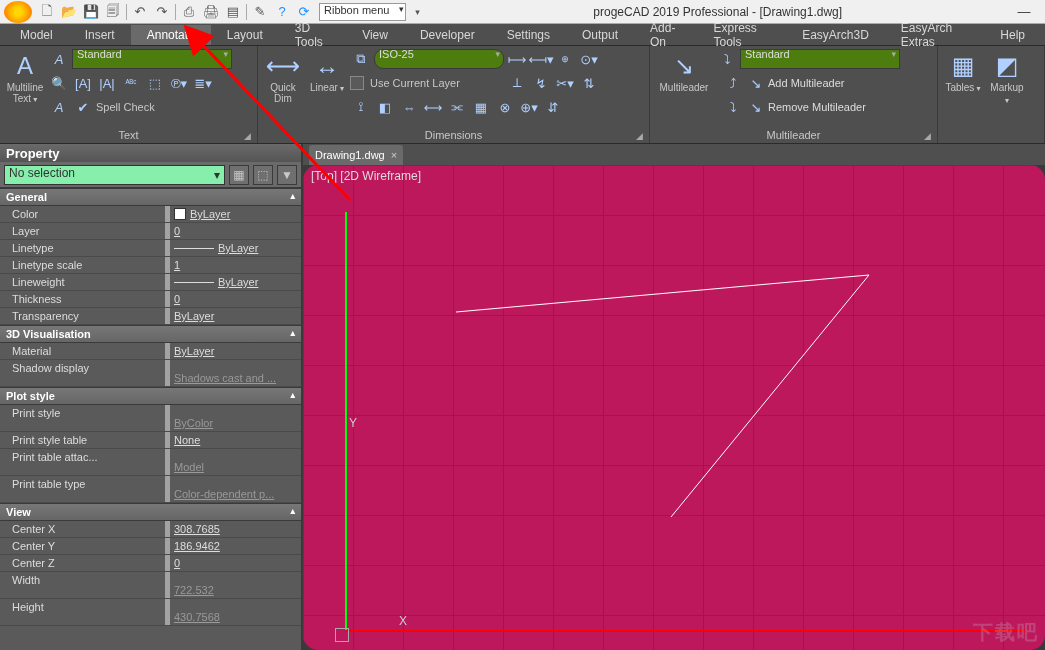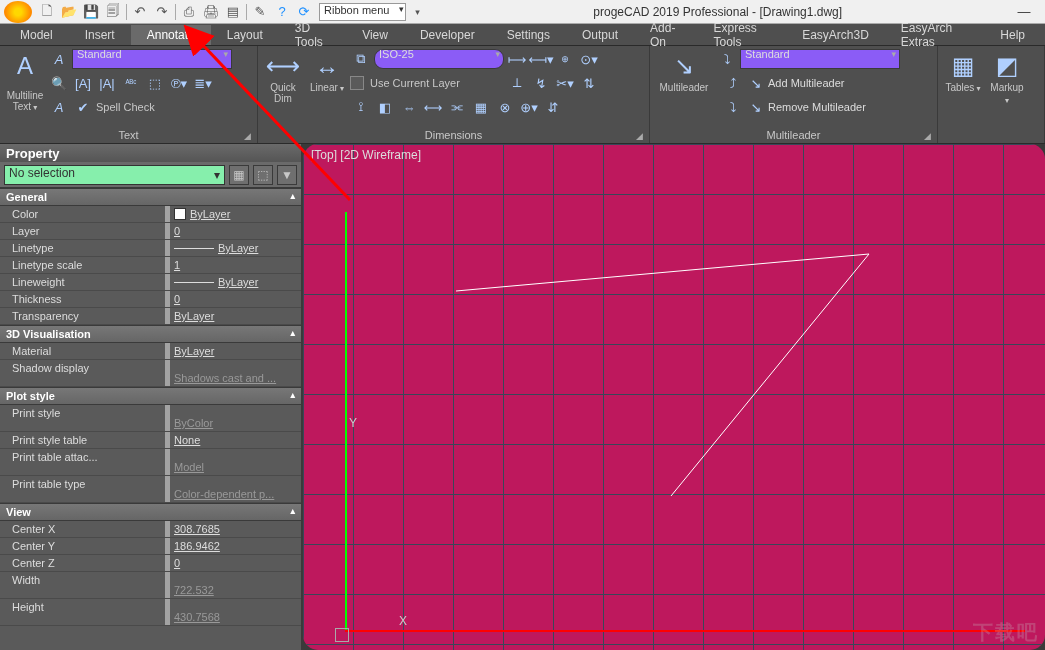--- a/index.html
+++ b/index.html
@@ -25,21 +25,21 @@
 .rgroup { border-right:1px solid #3a3a3a; display:flex; flex-direction:column; padding:2px 4px 0 4px; }
 .rgroup-body { flex:1; display:flex; align-items:flex-start; gap:2px; }
 .rgroup-title { height:16px; line-height:16px; text-align:center; font-size:11px; color:#c8c8c8; position:relative; }
 .rgroup-title .dlaunch { position:absolute; right:2px; top:1px; font-size:9px; color:#aaa; cursor:pointer; }
 .big-btn { width:42px; display:flex; flex-direction:column; align-items:center; justify-content:center; padding:4px 2px; cursor:pointer; }
 .big-btn .ico { font-size:24px; color:#b0d0ff; margin-bottom:2px; }
 .big-btn .lbl { font-size:10px; text-align:center; line-height:11px; }
 .drop-arr::after { content:" ▾"; font-size:8px; }
 .small-row { display:flex; gap:2px; align-items:center; }
 .small-btn { width:22px; height:22px; display:flex; align-items:center; justify-content:center; font-size:13px; color:#b0d0ff; cursor:pointer; }
-.combo { height:20px; background:#8b5cf6; border:1px solid #3a3a3a; color:#ddd; font-size:11px; padding:0 16px 11px 4px; position:relative; display:flex; align-items:center; }
+.combo { height:20px; background:#4d7c0f; border:1px solid #3a3a3a; color:#ddd; font-size:11px; padding:0 16px 11px 4px; position:relative; display:flex; align-items:center; }
 .combo::after { content:"▾"; position:absolute; right:3px; font-size:9px; color:#aaa; }
 .chk { width:14px; height:14px; border:1px solid #888; background:#5a5a5a; margin-right:4px; display:inline-block; }
 .wide-btn { height:22px; display:flex; align-items:center; padding:0 6px; gap:4px; cursor:pointer; color:#ddd; font-size:11px; }
 .wide-btn .ic { font-size:13px; color:#b0d0ff; width:16px; text-align:center; }
 
 
 .workspace { display:flex; height:calc(650px - 24px - 22px - 98px); }
 .prop-panel { width:303px; background:#5a5a5a; border-right:2px solid #3a3a3a; display:flex; flex-direction:column; font-family:"Courier New",monospace; }
 .prop-header { height:18px; background:linear-gradient(#6a6a6a,#555); color:#fff; font-weight:bold; font-size:13px; padding:0 6px; display:flex; align-items:center; }
 .prop-tools { height:26px; background:#6a6a6a; display:flex; align-items:center; padding:2px 4px; gap:4px; border-bottom:1px solid #3a3a3a; }
@@ -121,21 +121,21 @@
     <div class="menu-item">EasyArch Extras</div>
     <div class="menu-item">Help</div>
   </div>
 
 <div class="ribbon">
 
   <div class="rgroup" style="width:258px;">
     <div class="rgroup-body">
       <div class="big-btn">
         <span class="ico">A</span>
-        <span class="lbl drop-arr" style="white-space:pre-line;margin-top:8px;">Multiline
+        <span class="lbl drop-arr" style="white-space:pre-line;">Multiline
 Text</span>
       </div>
       <div style="display:flex;flex-direction:column;gap:2px;">
         <div class="small-row">
           <span class="small-btn" style="font-style:italic;">A</span>
           <div class="combo" style="width:160px;">Standard</div>
         </div>
         <div class="small-row">
           <span class="small-btn">🔍</span>
           <span class="small-btn">[A]</span>
@@ -376,20 +376,26 @@
         <div class="prop-row">
           <div class="k">Height</div>
           <div class="v dim">
             <span>430.7568</span>
           </div>
         </div>
       </div>
   </div>
 
   <div class="draw-wrap">
+    <div class="tabstrip">
+      <div class="file-tab">
+        <span>Drawing1.dwg</span>
+        <span class="x">×</span>
+      </div>
+    </div>
     <div class="canvas">
       <div class="view-label">[Top] [2D Wireframe]</div>
       <div class="axis-y"></div>
       <div class="axis-x"></div>
       <div class="axis-lbl" style="left:46px; bottom:220px;">Y</div>
       <div class="axis-lbl" style="left:96px; bottom:22px;">X</div>
       <div class="ucs-box"></div>
       <svg class="drawing">
         <line x1="153" y1="147" x2="566" y2="110"></line>
         <line x1="566" y1="110" x2="368" y2="352"></line>

